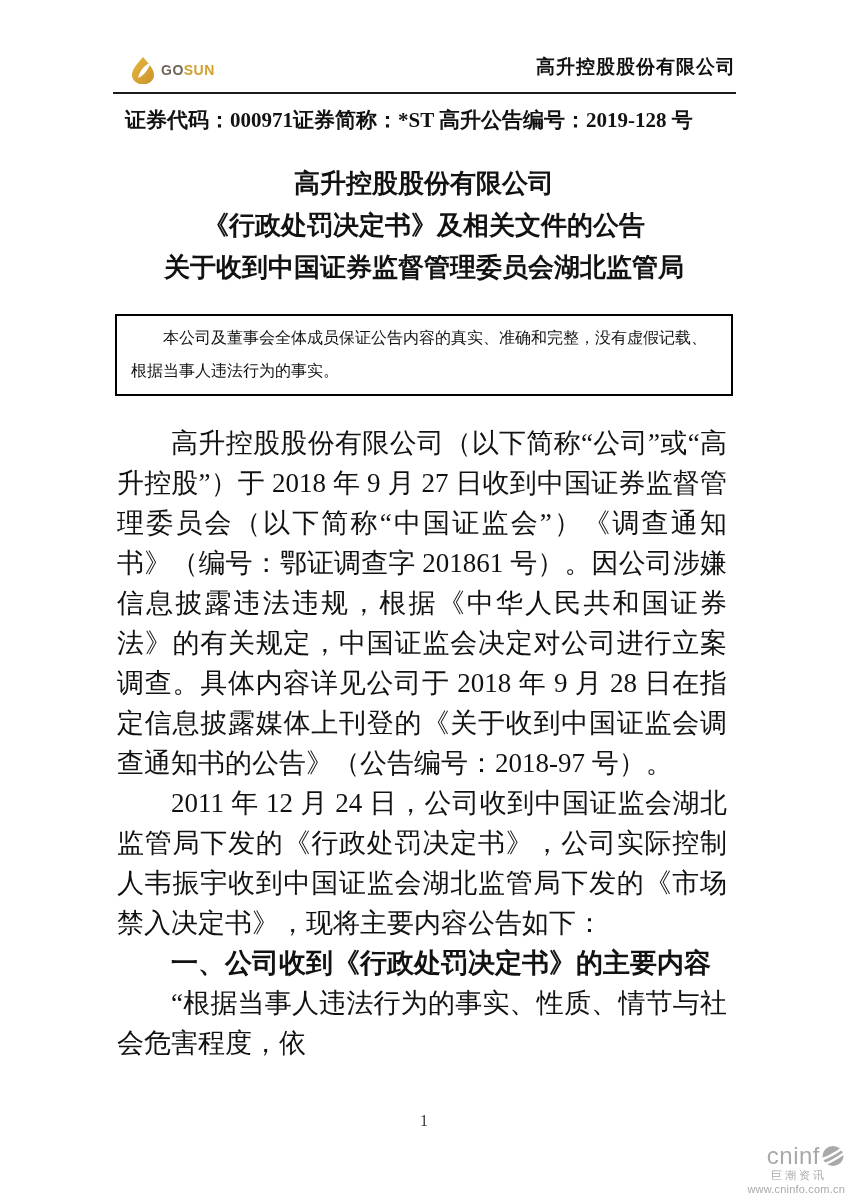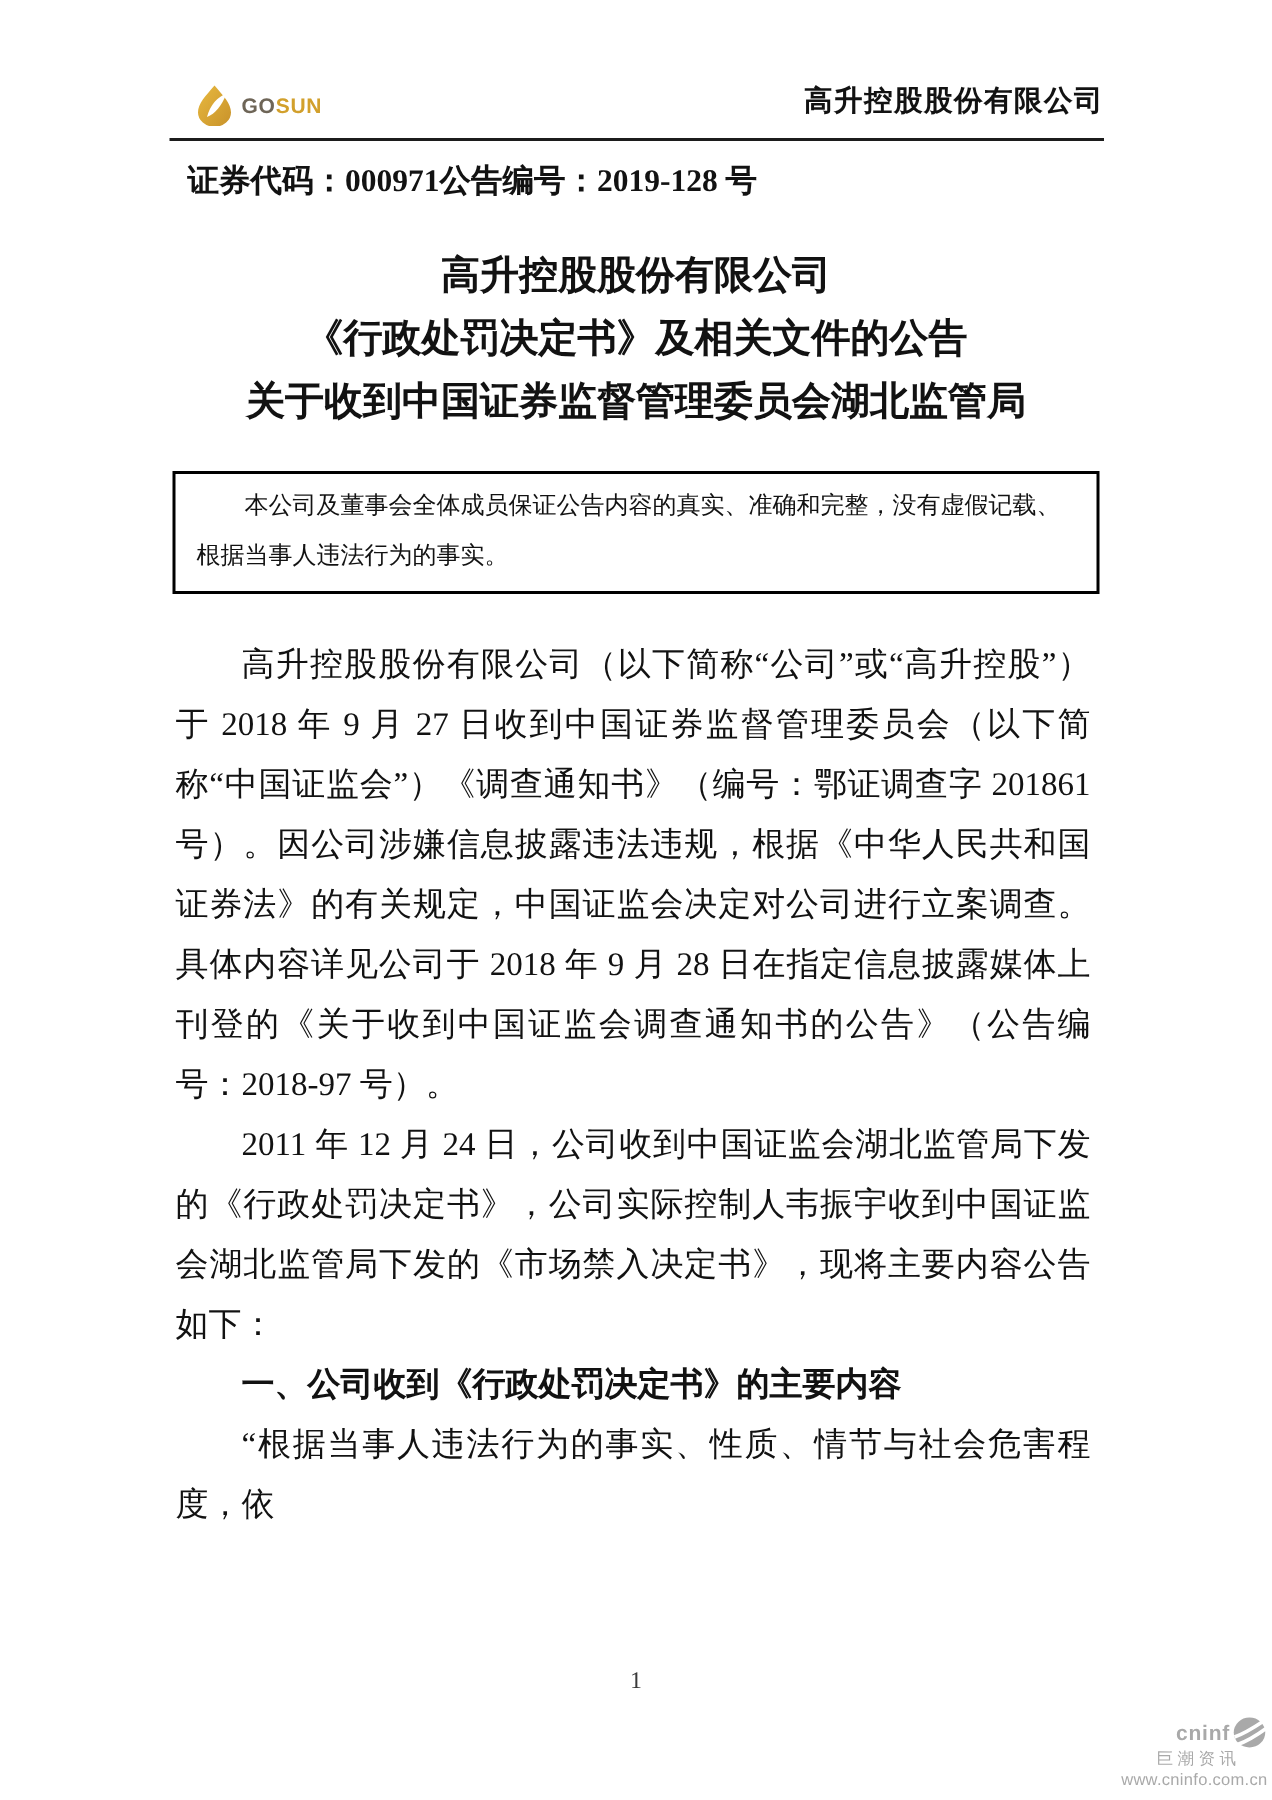--- a/index.html
+++ b/index.html
@@ -33,35 +33,35 @@
   .box{
     position:absolute;left:115px;top:314px;width:618px;box-sizing:border-box;
     border:2px solid #000;padding:5px 14px 7px 14px;
     font-size:16px;line-height:33px;
   }
   .box-l1{text-indent:2em;white-space:nowrap;}
   .box-l2{white-space:nowrap;}
   
   .bodytext{
     position:absolute;left:117px;top:423px;width:610px;
-    font-size:22px;line-height:40px;text-align:justify;
+    font-size:27px;line-height:40px;text-align:justify;
   }
   .bodytext p{margin:0;text-indent:2em;}
   .bodytext p.heading{font-weight:bold;}
   
   .pagenum{
     position:absolute;left:0;right:0;top:1112px;text-align:center;
     font-size:16px;color:#3a3a3a;
   }
   .cninfo{
     position:absolute;top:1144px;right:3px;width:130px;text-align:right;
     font-family:"Liberation Sans","DejaVu Sans",sans-serif;color:#a9a9a9;line-height:1;
   }
   .cninfo-brand{display:flex;justify-content:flex-end;align-items:center;gap:1px;}
-  .cninfo-brand .bt{font-weight:bold;font-size:14px;letter-spacing:.5px;}
+  .cninfo-brand .bt{font-weight:normal;font-size:24px;letter-spacing:.5px;}
   .cninfo-cn{font-size:11px;letter-spacing:3px;margin-top:2px;margin-right:18px;}
   .cninfo-url{font-size:11px;margin-top:3px;letter-spacing:.2px;}
 </style>
 </head>
 <body>
 
 <div class="page">
 
   <div class="header">
     <div class="logo">
@@ -75,20 +75,21 @@
         <path d="M13 1 C19 8 24 13 24 19 A11 9.5 0 0 1 2 19 C2 13 7 8 13 1 Z" fill="url(#gold)"></path>
         <path d="M8 22 C10 14 15 8.5 21 6.5 C18 14 13.5 20 8 22 Z" fill="#ffffff"></path>
       </svg>
       <span class="brand"><span class="go">GO</span><span class="sun">SUN</span></span>
     </div>
     <div class="company">高升控股股份有限公司</div>
   </div>
 
   <div class="secline">
     <span><span>证券代码：</span><span>000971</span></span>
+    <span><span>证券简称：</span><span>*ST 高升</span></span>
     <span><span>公告编号：</span><span>2019-128 号</span></span>
   </div>
 
   <div class="title">
     <div>高升控股股份有限公司</div>
     <div>《行政处罚决定书》及相关文件的公告</div>
     <div>关于收到中国证券监督管理委员会湖北监管局</div>
   </div>
 
   <div class="box">

